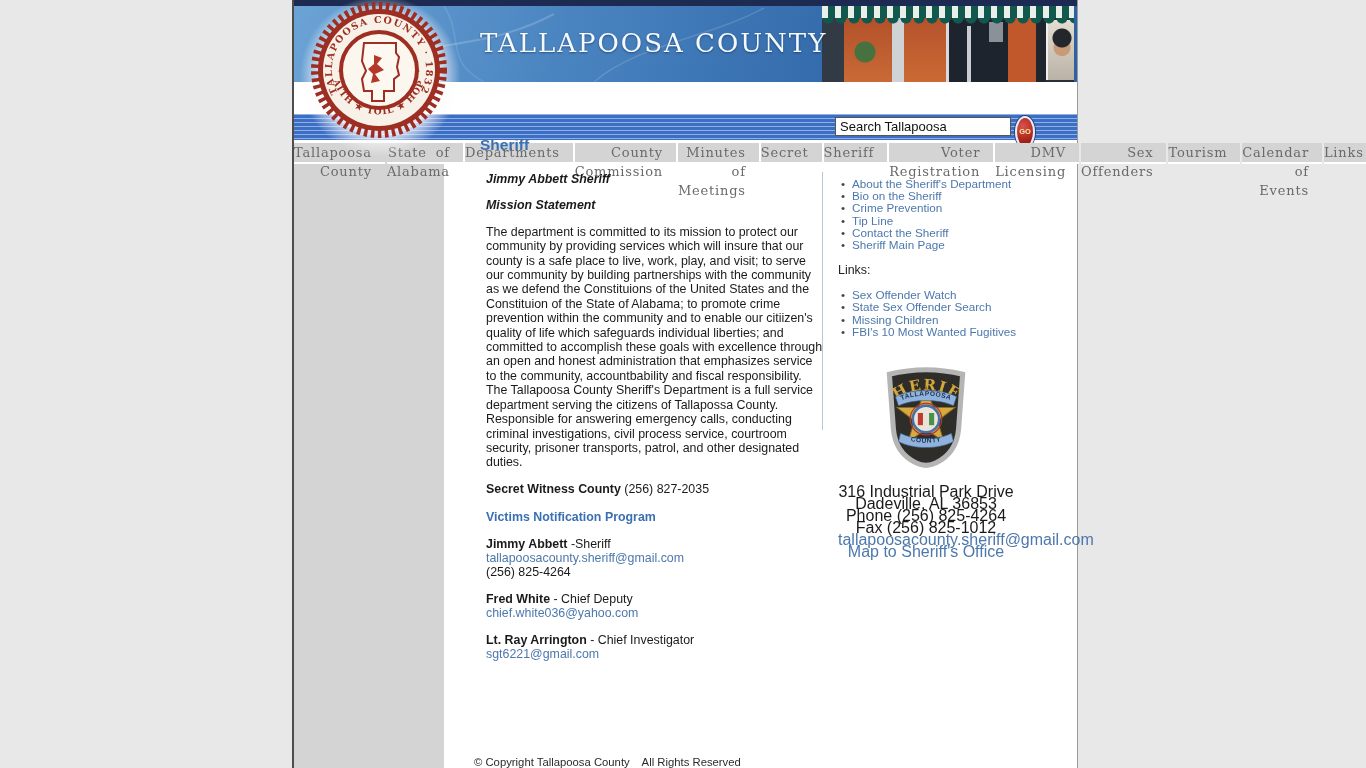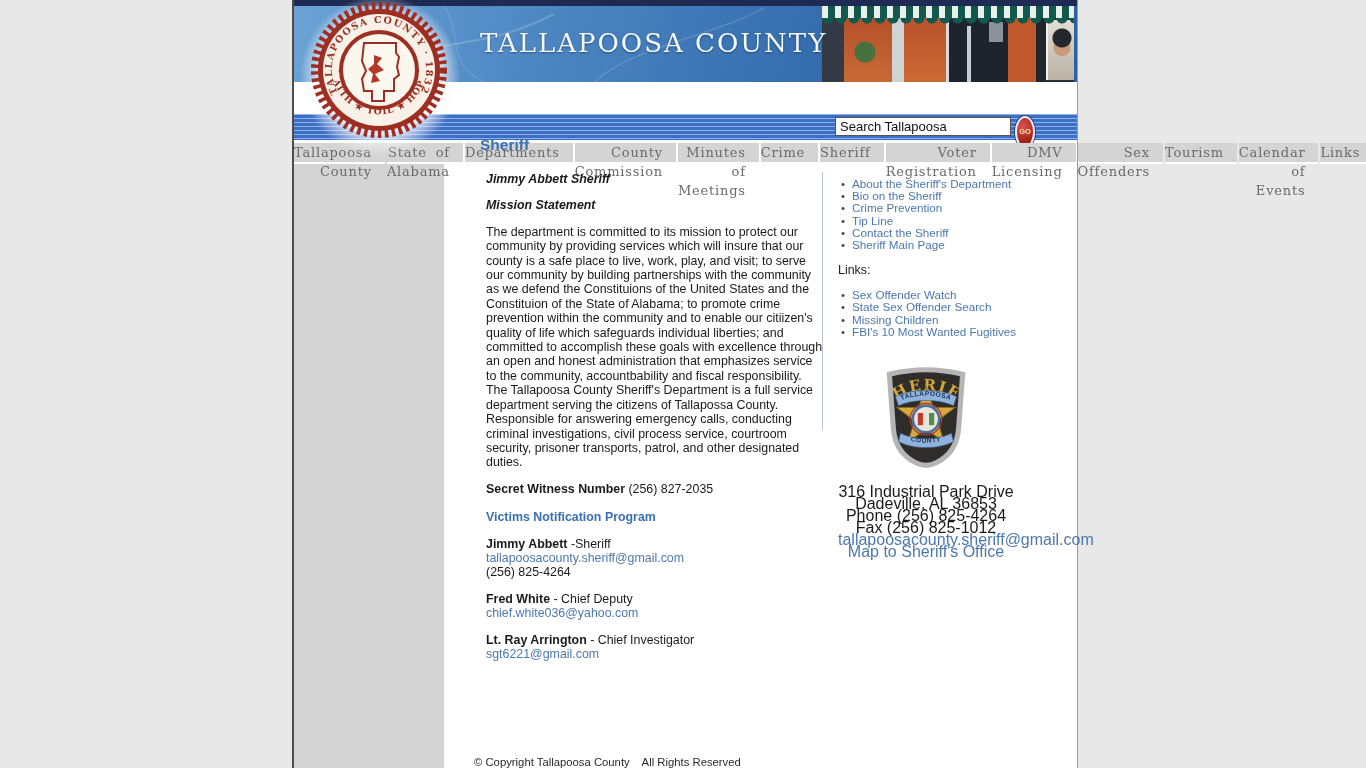--- a/index.html
+++ b/index.html
@@ -137,41 +137,41 @@
       <path d="M70,60 L78,63 L73,69 L80,75 L71,79 L76,86 L67,88 L69,79 L64,74 L70,69 Z" fill="#b5372a"></path>
     </svg>
 
     <div class="sidecol"></div>
     <nav class="sidebar">
       <a class="nav-item">Tallapoosa County</a>
       <a class="nav-item">State of Alabama</a>
       <a class="nav-item">Departments</a>
       <a class="nav-item">County Commission</a>
       <a class="nav-item">Minutes of Meetings</a>
-      <a class="nav-item">Crime</a>
+      <a class="nav-item">Secret</a>
       <a class="nav-item">Sheriff</a>
       <a class="nav-item">Voter Registration</a>
       <a class="nav-item">DMV Licensing</a>
       <a class="nav-item">Sex Offenders</a>
       <a class="nav-item">Tourism</a>
       <a class="nav-item">Calendar of Events</a>
       <a class="nav-item">Links</a>
       <a class="nav-item">County Employment</a>
       <a class="nav-item">Contact Us</a>
       <a class="nav-item">Home</a>
     </nav>
 
     <div class="page-title">Sheriff</div>
 
     <div class="content">
       <p class="b">Jimmy Abbett Sheriff</p>
       <p class="b">Mission Statement</p>
       <p>The department is committed to its mission to protect our community by providing services which will insure that our county is a safe place to live, work, play, and visit; to serve our community by building partnerships with the community as we defend the Constituions of the United States and the Constituion of the State of Alabama; to promote crime prevention within the community and to enable our citiizen's quality of life which safeguards individual liberties; and committed to accomplish these goals with excellence through an open and honest administration that emphasizes service to the community, accountbability and fiscal responsibility. The Tallapoosa County Sheriff's Department is a full service department serving the citizens of Tallapossa County. Responsible for answering emergency calls, conducting criminal investigations, civil process service, courtroom security, prisoner transports, patrol, and other designated duties.</p>
       <p style="margin-bottom:14px;">
-        <b>Secret Witness Number</b>
+        <b>Secret Witness County</b>
         <span>(256) 827-2035</span>
       </p>
       <p><a class="vlink">Victims Notification Program</a></p>
       <p class="contact">
         <b>Jimmy Abbett</b>
         <span>-Sheriff</span><br>
         <a class="lnk">tallapoosacounty.sheriff@gmail.com</a><br>
         <span>(256) 825-4264</span>
       </p>
       <p class="contact">

